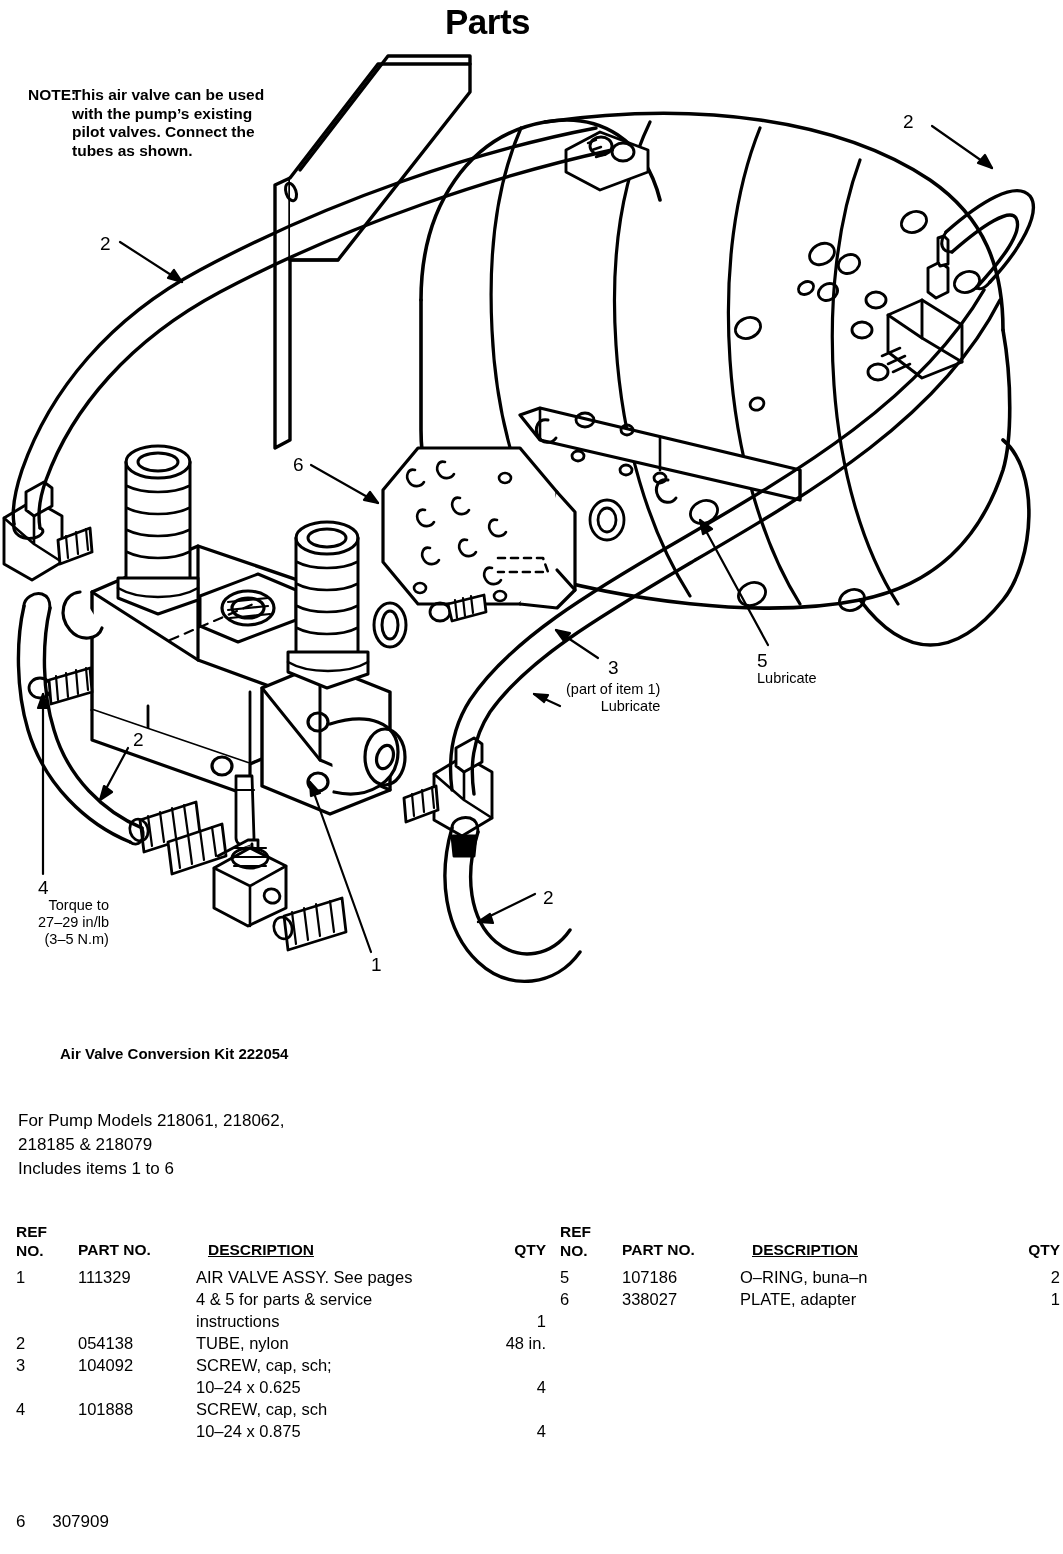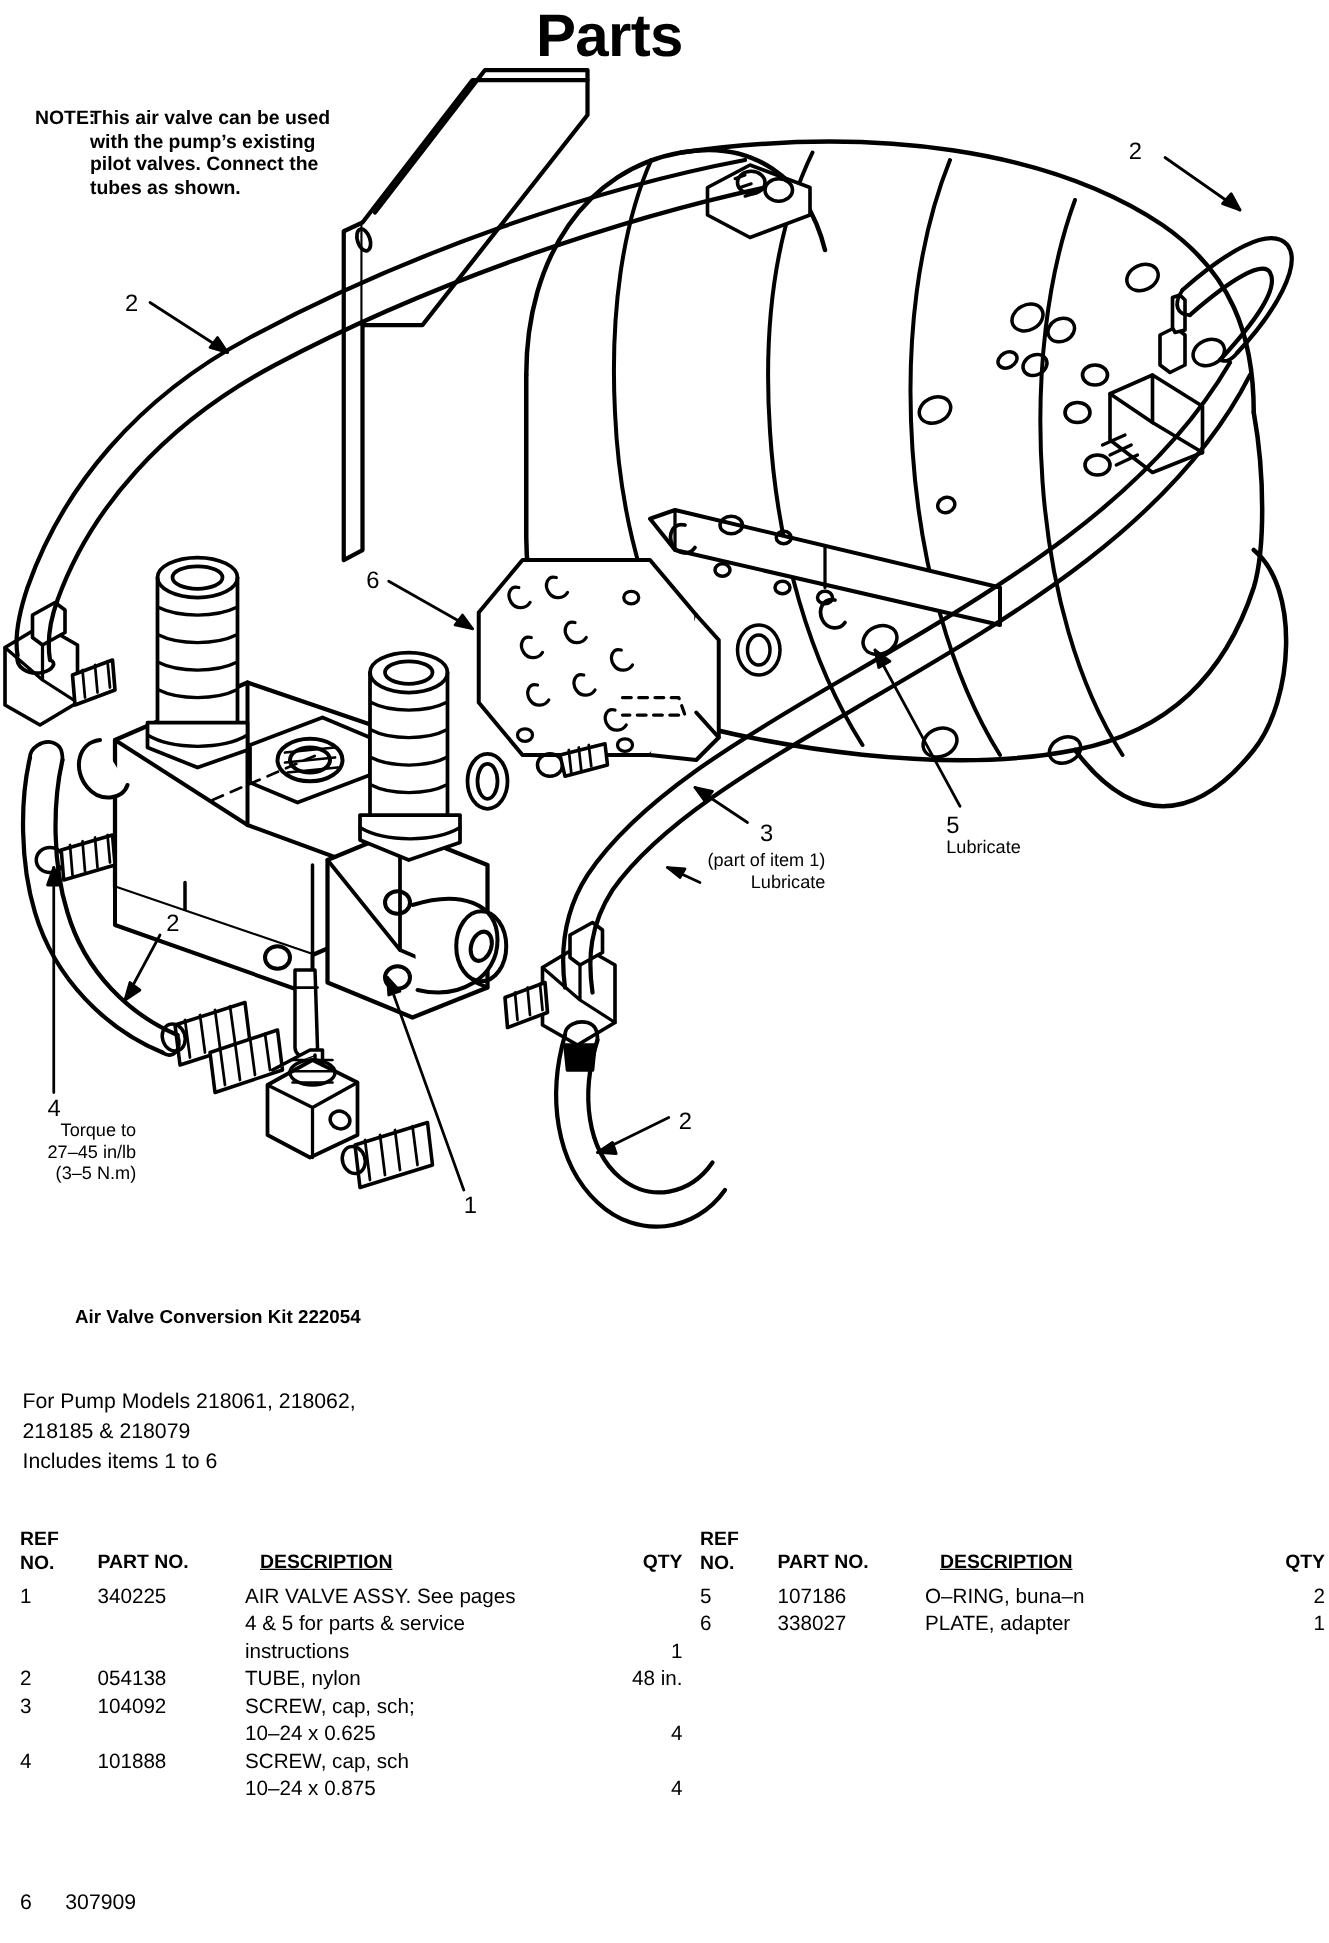--- a/index.html
+++ b/index.html
@@ -20,21 +20,21 @@
     overflow: hidden;
   }
 
   
   .page-title {
     position: absolute;
     left: 0;
     top: 2px;
     width: 975px;
     text-align: center;
-    font-size: 48px;
+    font-size: 35px;
     font-weight: bold;
     letter-spacing: -0.5px;
   }
 
   
   .note-block {
     position: absolute;
     left: 0px;
     top: 86px;
     width: 280px;
@@ -468,21 +468,21 @@
       <span>2</span>
     </div>
 
     <div class="callout" style="left:371px; top:955px;">
       <span>1</span>
     </div>
 
     <div class="callout" style="left:38px; top:878px;">
       <span>4</span>
       <span class="sub">Torque to</span>
-      <span class="sub">27–45 in/lb</span>
+      <span class="sub">27–29 in/lb</span>
       <span class="sub">(3–5 N.m)</span>
     </div>
   </div>
 
   <div class="kit-title">Air Valve Conversion Kit 222054</div>
 
   <div class="kit-models">
     <div>For Pump Models 218061, 218062,</div>
     <div>218185 &amp; 218079</div>
     <div>Includes items 1 to 6</div>
@@ -497,21 +497,21 @@
       <span class="th part">PART NO.</span>
       <span class="th desc">DESCRIPTION</span>
       <span class="th qty">QTY</span>
     </div>
 
     <div class="rows">
 
       <div class="row">
         <div class="desc-line">
           <span class="cell ref">1</span>
-          <span class="cell part">340225</span>
+          <span class="cell part">111329</span>
           <span class="cell desc">AIR VALVE ASSY. See pages</span>
         </div>
         <div class="desc-line">
           <span class="cell desc">4 &amp; 5 for parts &amp; service</span>
         </div>
         <div class="desc-line">
           <span class="cell desc">instructions</span>
           <span class="cell qty">1</span>
         </div>
       </div>

